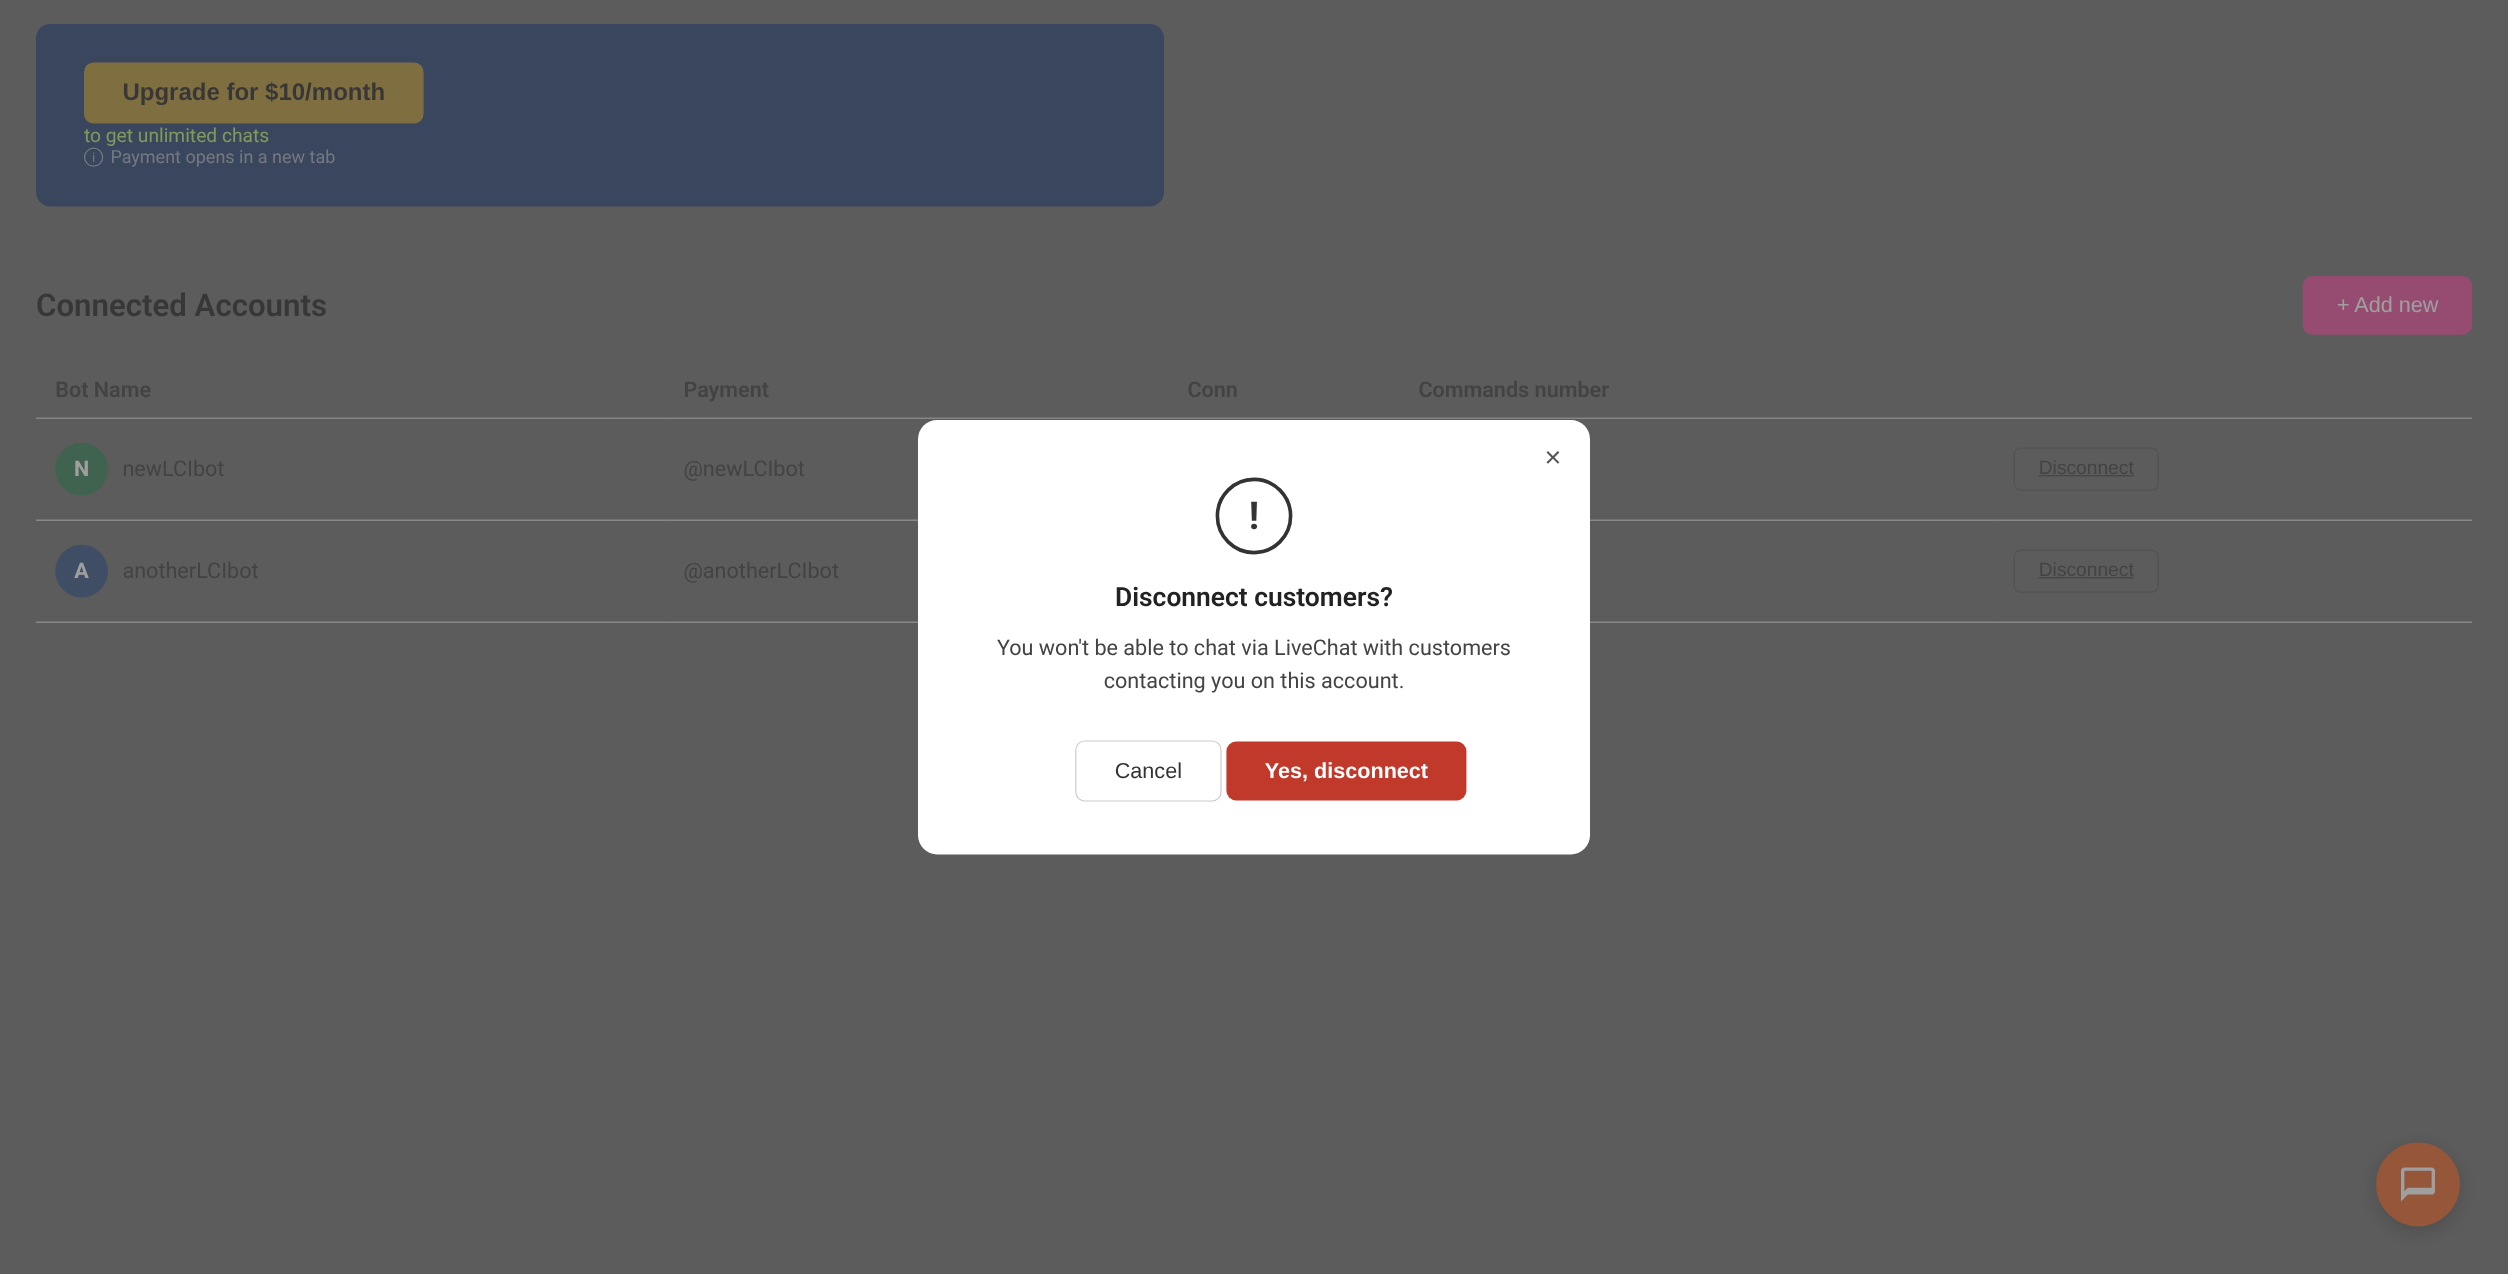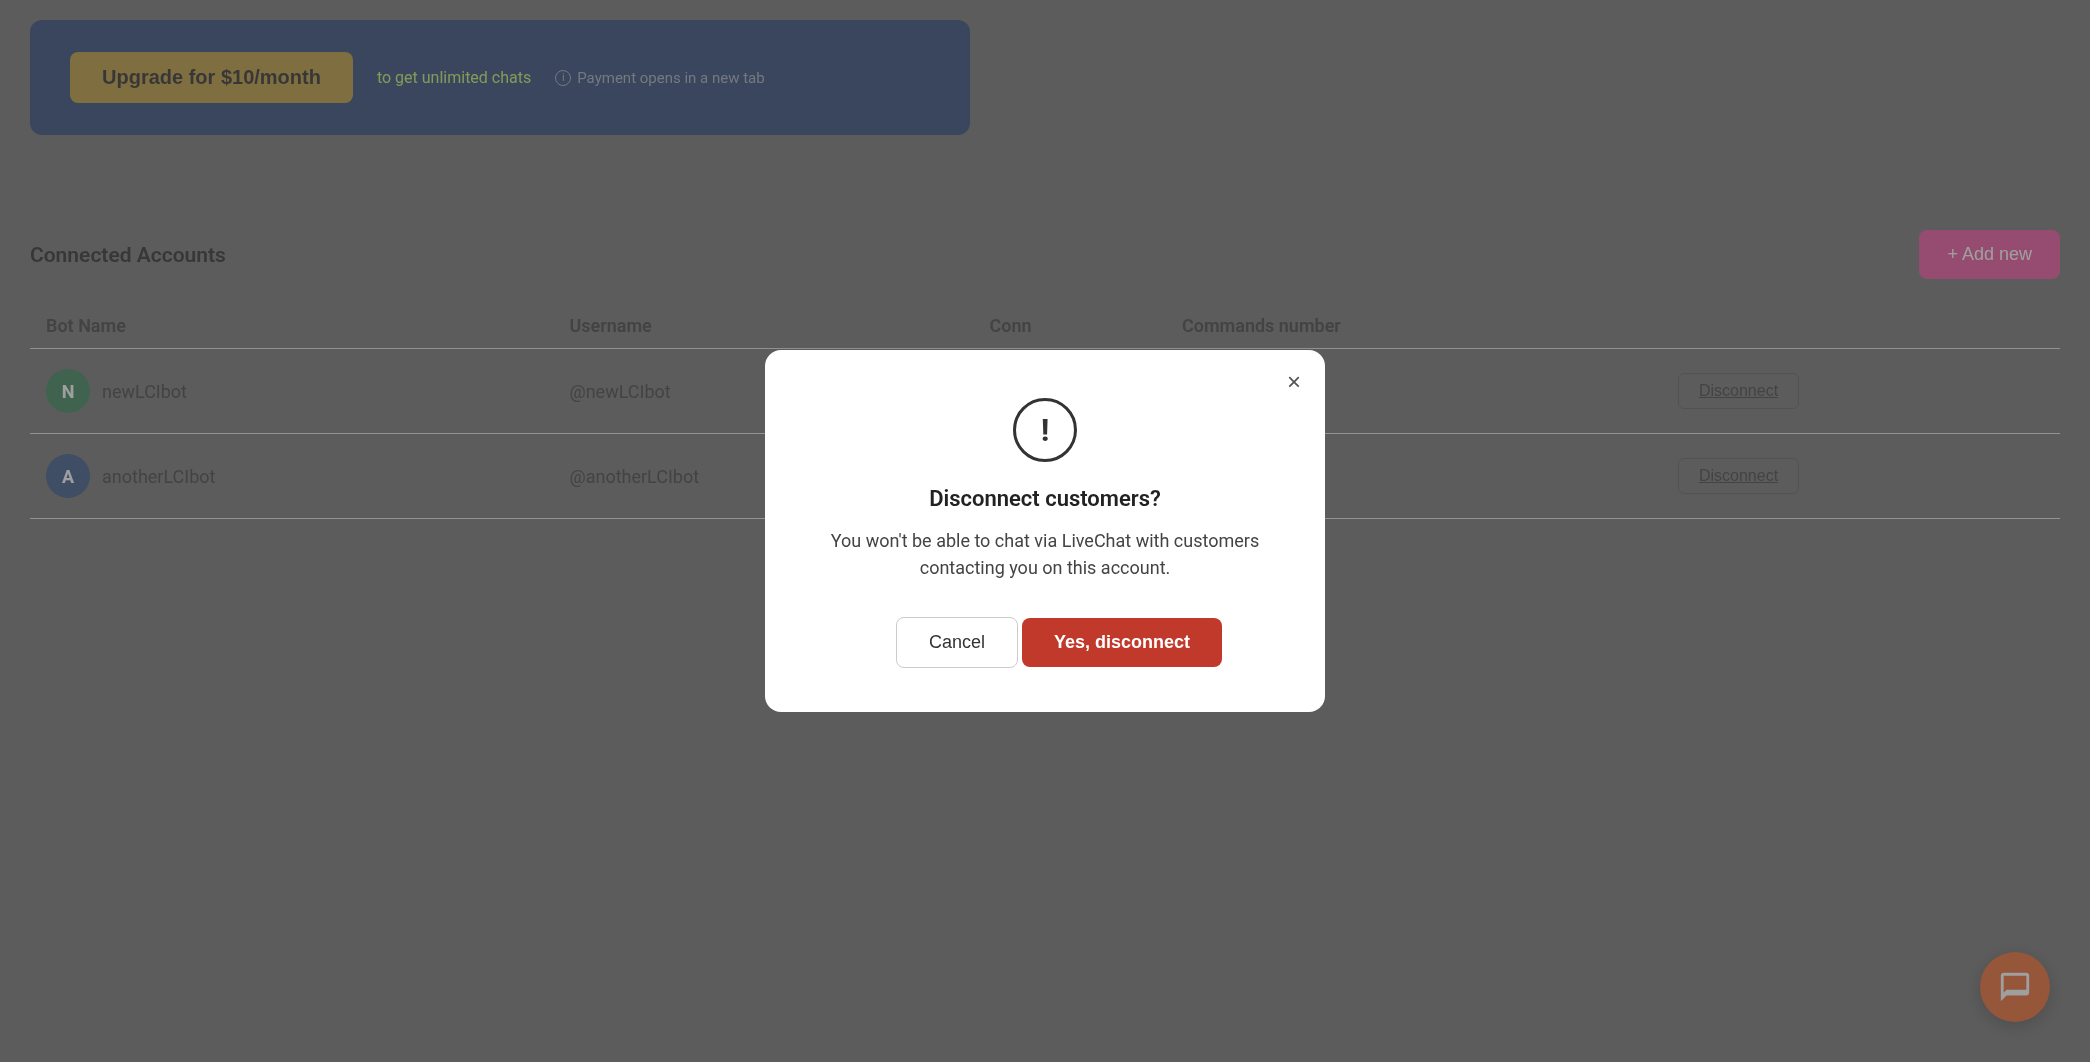--- a/index.html
+++ b/index.html
@@ -55,23 +55,22 @@
       text-align: center;
     }
 
     .banner-left .free-chats {
       color: #c8a84b;
       font-size: 30px;
     }
 
     .banner-right {
       display: flex;
-      flex-direction: row;
-      align-items: center;
-      gap: 24px;
+      flex-direction: column;
+      gap: 0;
     }
 
     .upgrade-btn {
       background: #b8932a;
       color: #1a1a1a;
       border: none;
       border-radius: 8px;
       padding: 14px 32px;
       font-size: 20px;
       font-weight: 600;
@@ -112,21 +111,21 @@
     }
 
     .accounts-header {
       display: flex;
       align-items: center;
       justify-content: space-between;
       margin-bottom: 24px;
     }
 
     .accounts-title {
-      font-size: 21px;
+      font-size: 26px;
       font-weight: 600;
       color: #1a1a1a;
     }
 
     .add-new-btn {
       background: #ec4899;
       color: white;
       border: none;
       border-radius: 8px;
       padding: 14px 28px;
@@ -336,21 +335,21 @@
     </div>
 
     <table class="accounts-table">
       <thead>
         <tr>
           <th>
             <span>Bot Name</span>
             <span class="sort-arrow">↓</span>
           </th>
           <th>
-            <span>Username</span>
+            <span>Payment</span>
             <span class="sort-arrow">↓</span>
           </th>
           <th>
             <span>Conn</span>
           </th>
           <th>
             <span>Commands number</span>
           </th>
           <th></th>
         </tr>

